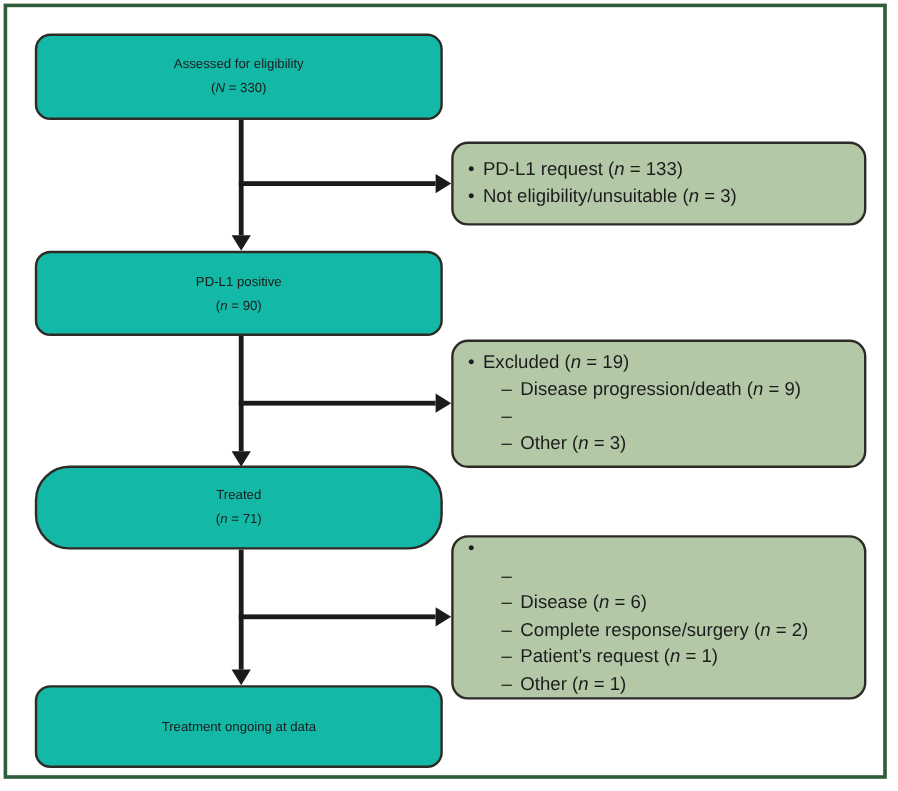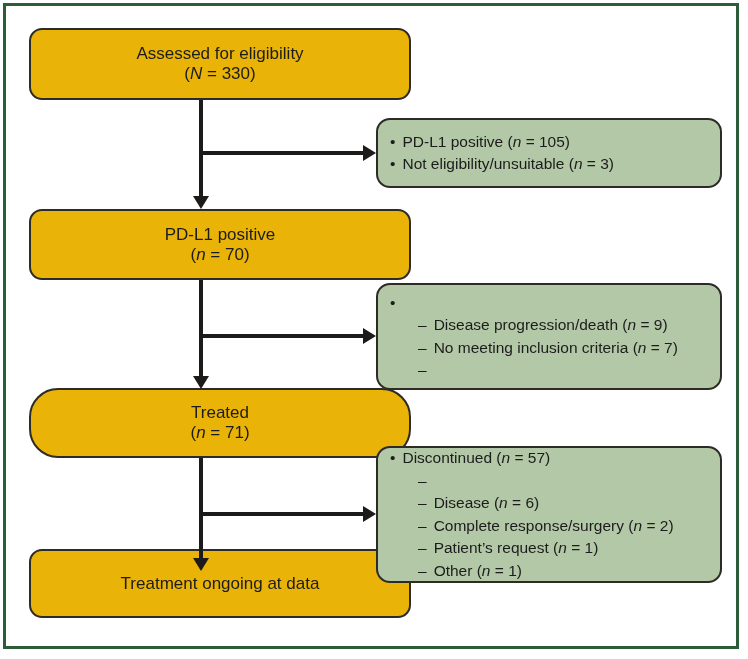--- a/index.html
+++ b/index.html
@@ -5,24 +5,24 @@
   html,body { margin:0; padding:0; background:#ffffff; }
   .canvas {
     position:relative; width:748px; height:659px; background:#ffffff;
     font-family:"Liberation Sans", sans-serif; color:#1c1c1c; overflow:hidden;
   }
   .frame {
     position:absolute; left:3px; top:3px; width:736px; height:646px;
     border:3px solid #2e5c3b; background:#ffffff; box-sizing:border-box;
   }
   .wbox {
-    position:absolute; left:29px; width:382px; box-sizing:border-box;
-    background:#eab308; border:2px solid #2e2b27; border-radius:13px;
+    position:absolute; left:29px; width:340px; box-sizing:border-box;
+    background:#14b8a6; border:2px solid #2e2b27; border-radius:13px;
     display:flex; flex-direction:column; align-items:center; justify-content:center;
-    font-size:17px; line-height:20px; text-align:center;
+    font-size:11px; line-height:20px; text-align:center;
   }
   .gbox {
     position:absolute; left:376px; width:346px; box-sizing:border-box;
     background:#b3c8a7; border:2px solid #2e2b27; border-radius:14px;
     display:flex; flex-direction:column; justify-content:center;
     font-size:15.5px; line-height:22.5px; padding:4px 6px 4px 0;
   }
   .item { display:flex; align-items:baseline; }
   .item.l1 { padding-left:12px; }
   .item.l2 { padding-left:40px; }
@@ -46,60 +46,60 @@
 
 <div class="canvas">
   <div class="frame"></div>
 
   <div class="wbox" style="top:28px;  height:72px;">
       <div><span>Assessed for eligibility</span></div>
       <div><span>(</span><i>N</i><span> = 330)</span></div>
     </div>
   <div class="wbox" style="top:209px; height:71px;">
       <div><span>PD-L1 positive</span></div>
-      <div><span>(</span><i>n</i><span> = 70)</span></div>
+      <div><span>(</span><i>n</i><span> = 90)</span></div>
     </div>
   <div class="wbox" style="top:388px; height:70px;border-radius:29px;">
       <div><span>Treated</span></div>
       <div><span>(</span><i>n</i><span> = 71)</span></div>
     </div>
-  <div class="wbox" style="top:549px; height:69px;">
+  <div class="wbox" style="top:571px; height:69px;">
       <div><span>Treatment ongoing at data</span></div>
     </div>
 
   <div class="gbox" style="top:118px; height:70px;">
       <div class="item l1">
         <span class="marker">•</span>
-        <span><span>PD-L1 positive (</span><i>n</i><span> = 105)</span></span>
+        <span><span>PD-L1 request (</span><i>n</i><span> = 133)</span></span>
       </div>
       <div class="item l1">
         <span class="marker">•</span>
         <span><span>Not eligibility/unsuitable (</span><i>n</i><span> = 3)</span></span>
       </div>
     </div>
   <div class="gbox" style="top:283px; height:107px;">
       <div class="item l1">
         <span class="marker">•</span>
+        <span><span>Excluded (</span><i>n</i><span> = 19)</span></span>
       </div>
       <div class="item l2">
         <span class="marker">–</span>
         <span><span>Disease progression/death (</span><i>n</i><span> = 9)</span></span>
       </div>
       <div class="item l2">
         <span class="marker">–</span>
-        <span><span>No meeting inclusion criteria (</span><i>n</i><span> = 7)</span></span>
       </div>
       <div class="item l2">
         <span class="marker">–</span>
+        <span><span>Other (</span><i>n</i><span> = 3)</span></span>
       </div>
     </div>
   <div class="gbox" style="top:446px; height:137px;">
       <div class="item l1">
         <span class="marker">•</span>
-        <span><span>Discontinued (</span><i>n</i><span> = 57)</span></span>
       </div>
       <div class="item l2">
         <span class="marker">–</span>
       </div>
       <div class="item l2">
         <span class="marker">–</span>
         <span><span>Disease (</span><i>n</i><span> = 6)</span></span>
       </div>
       <div class="item l2">
         <span class="marker">–</span>

